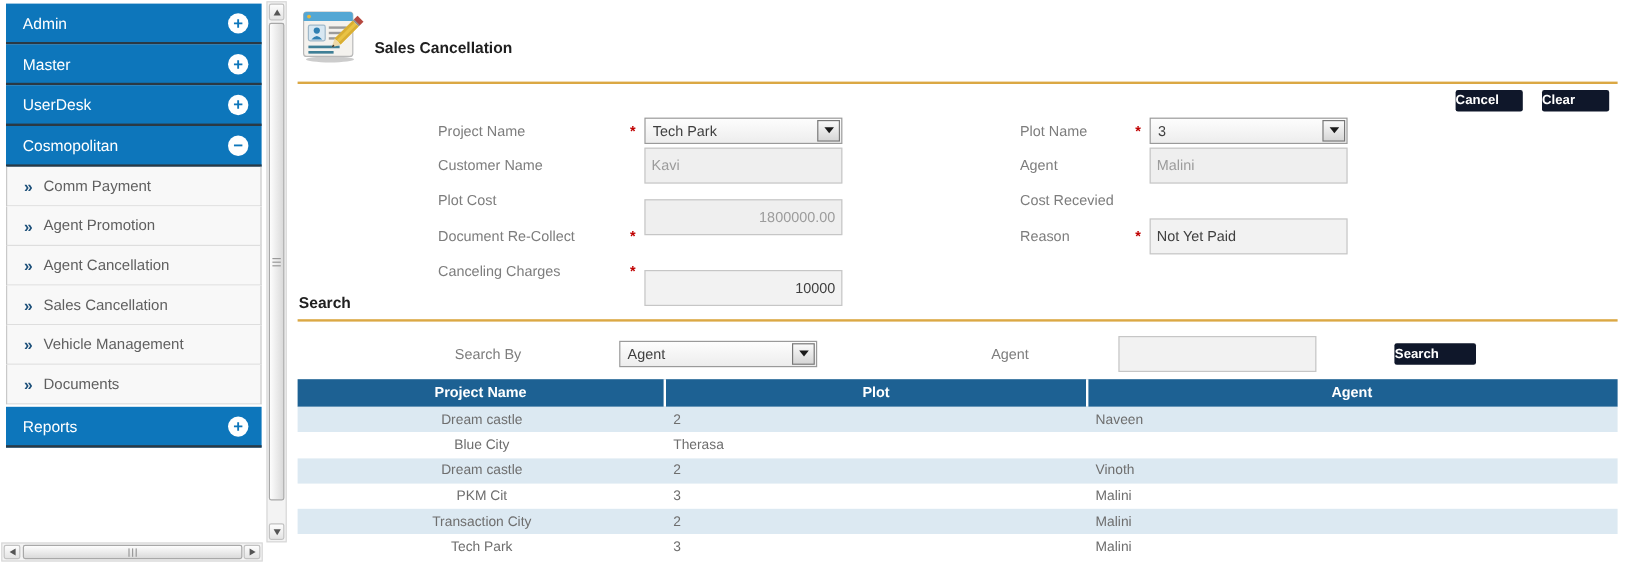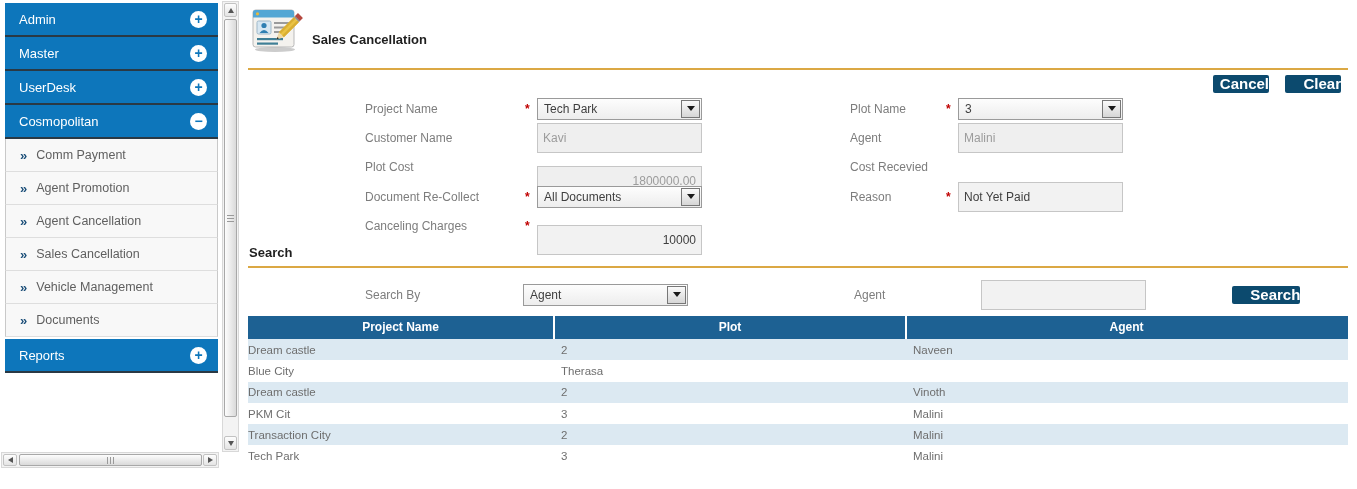--- a/index.html
+++ b/index.html
@@ -44,22 +44,22 @@
     display:flex; align-items:center; justify-content:center; gap:2px; }
   .hs-thumb i { display:block; width:1px; height:7px; background:#9a9a9a; }
 
   
   #main { position:absolute; left:248px; top:0; width:1100px; height:489px; }
   .page-title { position:absolute; left:64px; top:32px; font-size:13px; font-weight:bold; color:#1f1f1f; }
   .hdr-icon { position:absolute; left:3px; top:5px; }
   .orange-rule { position:absolute; left:0; height:2px; background:#dba844; width:1100px; }
   #rule1 { top:68px; } #rule2 { top:266px; }
 
-  .navy-btn { position:absolute; top:75px; width:56px; height:18px; background:#0c4a6e;
-    color:#fff; font-size:15px; font-weight:bold; text-align:right; line-height:18px;
+  .navy-btn { position:absolute; top:75px; width:56px; height:18px; background:#0f172a;
+    color:#fff; font-size:11px; font-weight:bold; text-align:left; line-height:18px;
     border-radius:2px; cursor:pointer; }
   #cancel-btn { left:965px; } #clear-btn { left:1037px; }
 
   .fcol { position:absolute; }
   #fcol-left { left:117px; top:94px; }
   #fcol-right { left:602px; top:94px; }
   .frow { display:flex; align-items:center; height:29.4px; }
   .flabel { color:#7d7d7d; font-size:12px; }
   #fcol-left .flabel { width:160px; } #fcol-right .flabel { width:96px; }
   .fstar { color:#c00000; font-weight:bold; width:12px; font-size:12px; }
@@ -68,37 +68,37 @@
     padding-left:6px; font-size:12px; color:#3f3f3f; cursor:pointer; }
   .dd-btn { position:absolute; right:1px; top:1px; width:19px; height:18px; border:1px solid #777;
     background:linear-gradient(#fafafa,#d6d6d6); display:flex; align-items:center; justify-content:center; }
   .dd-btn b { width:0; height:0; border:4px solid transparent; border-top:5px solid #1a1a1a; margin-top:4px; }
   .inp { width:165px; height:30px; border:1px solid #c6c6c6; background:#f2f2f2;
     font-size:12px; padding:0 5px; color:#3f3f3f; font-family:inherit; }
   .inp:disabled { color:#9c9c9c; background:#efefef; }
   .inp.right { text-align:right;margin-top:28px; }
 
   .search-heading { position:absolute; left:1px; top:245px; font-size:13px; font-weight:bold; color:#1f1f1f; }
-  #search-row { position:absolute; left:117px; top:281px; height:27px; display:flex; align-items:center;gap:21px; }
+  #search-row { position:absolute; left:131px; top:281px; height:27px; display:flex; align-items:center; }
   #search-row .flabel { width:137px; }
   #agent-lbl { margin-left:145px; margin-right:75px; }
   #search-btn { position:static; width:68px; margin-left:65px; }
 
   
   #result-table { position:absolute; left:0; top:316px; width:1100px; }
   .thead { display:flex; height:23px; background:#1d6193; color:#fff; font-weight:bold;
     font-size:12px; align-items:center; }
   .thead .th { text-align:center; height:100%; line-height:23px; }
   .th.c1 { width:307px; border-right:2px solid #fff; }
   .th.c2 { width:352px; border-right:2px solid #fff; }
   .th.c3 { width:439px; }
   .trow { display:flex; height:21.3px; align-items:center; font-size:11.5px; color:#6e6e6e; cursor:pointer; }
   .trow:nth-child(even) { background:#dce9f2; }
   .td { overflow:hidden; white-space:nowrap; }
-  .td.c1 { width:307px; padding-left:0; }
+  .td.c1 { width:307px; padding-left:0;text-align:center; }
   .td.c2 { width:352px; padding-left:6px; }
   .td.c3 { width:439px; padding-left:6px; }
 </style>
 </head>
 <body>
 
 <div id="app">
 
   <div id="sidebar-menu">
     <div class="blue-item">
@@ -226,26 +226,20 @@
         <input class="inp" disabled="" value="Kavi" style="">
       </div>
       <div class="frow">
         <span class="flabel">Plot Cost</span>
         <span class="fstar"></span>
         <input class="inp right" disabled="" value="1800000.00" style="">
       </div>
       <div class="frow">
         <span class="flabel">Document Re-Collect</span>
         <span class="fstar">*</span>
-        <div class="sel">
-          <span class="sel-val">All Documents</span>
-          <span class="dd-btn">
-              <b></b>
-            </span>
-        </div>
       </div>
       <div class="frow">
         <span class="flabel">Canceling Charges</span>
         <span class="fstar">*</span>
         <input class="inp right" value="10000" style="">
       </div>
     </div>
 
     <div class="fcol" id="fcol-right">
       <div class="frow">

